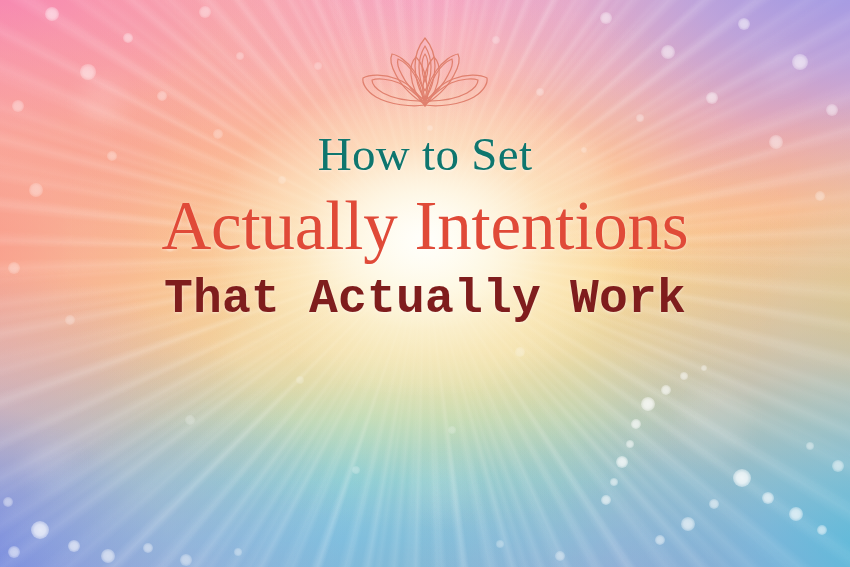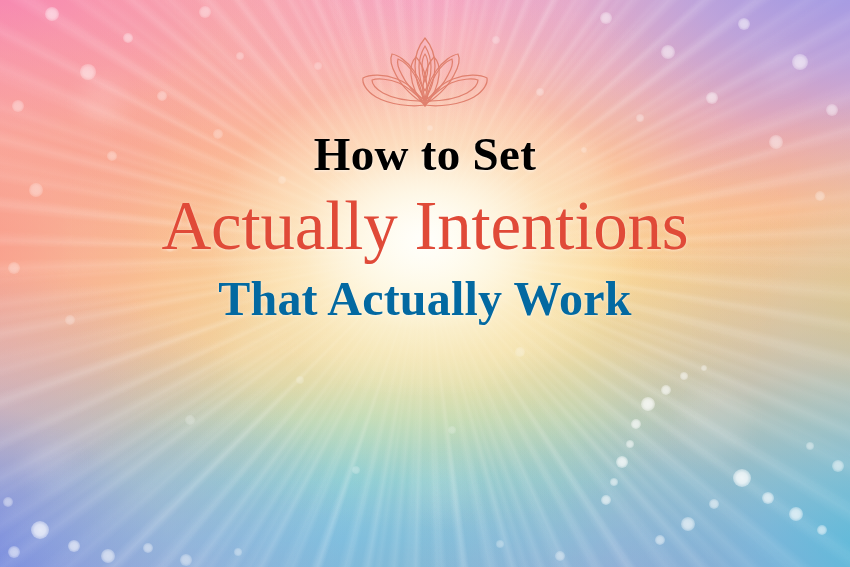--- a/index.html
+++ b/index.html
@@ -256,42 +256,43 @@
 
   
   .text-block {
     position: absolute;
     left: 0;
     right: 0;
     top: 126px;
     text-align: center;
   }
   .line-1 {
-    color: #000000;
+    color: #0f766e;
     font-size: 47px;
     line-height: 56px;
-    font-weight: 700;
+    font-weight: 400;
     letter-spacing: 0.3px;
     text-shadow: 0 1px 3px rgba(255,255,255,0.55);
   }
   .line-2 {
     color: #e04a38;
     font-size: 69px;
     line-height: 88px;
     font-weight: 400;
     letter-spacing: -0.2px;
     text-shadow: 0 1px 3px rgba(255,255,255,0.45);
   }
   .line-3 {
-    color: #0369a1;
+    color: #7f1d1d;
     font-size: 48px;
     line-height: 58px;
     font-weight: 700;
     letter-spacing: 0.2px;
     text-shadow: 0 1px 3px rgba(255,255,255,0.5);
+    font-family: Liberation Mono, monospace;
   }
 </style>
 </head>
 <body>
 
 <div id="banner">
 
   <div class="bg-layer bg-base"></div>
   <div class="bg-layer bg-horz"></div>
   <div class="bg-layer bg-tl"></div>

